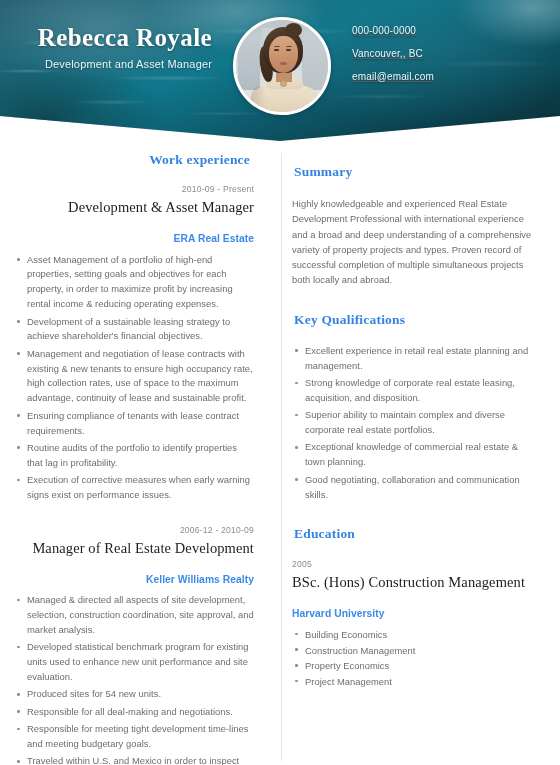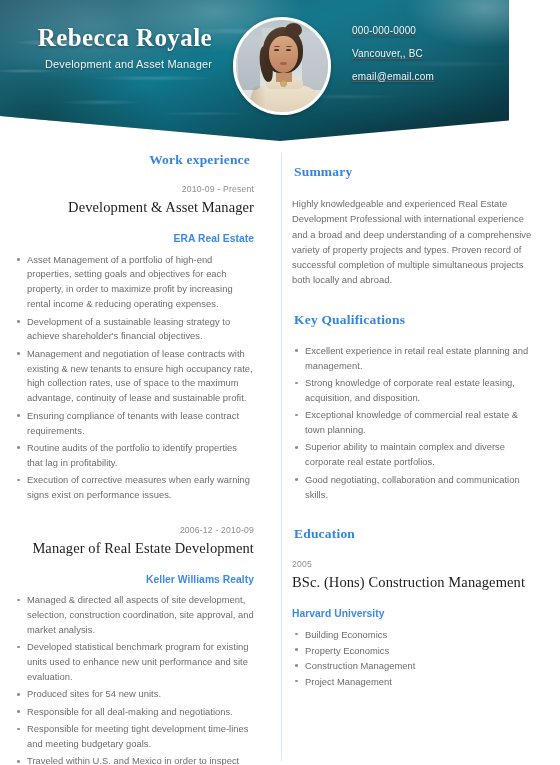--- a/index.html
+++ b/index.html
@@ -15,21 +15,21 @@
     width:560px;
     height:765px;
     overflow:hidden;
     background:#ffffff;
   }
 
   
   .header {
     position:absolute;
     top:0; left:0;
-    width:509px; height:142px;
+    width:560px; height:142px;
     overflow:hidden;
   }
   .header-bg {
     position:absolute;
     inset:0;
     background:
       radial-gradient(ellipse 200px 90px at 18% 18%, rgba(120,165,180,0.40), rgba(120,165,180,0) 62%),
       radial-gradient(ellipse 150px 70px at 42% 8%, rgba(150,195,205,0.42), rgba(150,195,205,0) 60%),
       radial-gradient(ellipse 260px 120px at 75% 30%, rgba(30,120,140,0.55), rgba(30,120,140,0) 70%),
       radial-gradient(ellipse 120px 60px at 95% 6%, rgba(190,215,220,0.50), rgba(190,215,220,0) 65%),
@@ -377,36 +377,36 @@
       <div class="sec-block first">
         <span class="sec-head">Summary</span>
         <div class="summary-text">Highly knowledgeable and experienced Real Estate Development Professional with international experience and a broad and deep understanding of a comprehensive variety of property projects and types. Proven record of successful completion of multiple simultaneous projects both locally and abroad.</div>
       </div>
 
       <div class="sec-block">
         <span class="sec-head">Key Qualifications</span>
         <ul class="bullets" style="margin-top:14px;">
           <li>Excellent experience in retail real estate planning and management.</li>
           <li>Strong knowledge of corporate real estate leasing, acquisition, and disposition.</li>
+          <li>Superior ability to maintain complex and diverse corporate real estate portfolios.</li>
           <li>Exceptional knowledge of commercial real estate &amp; town planning.</li>
-          <li>Superior ability to maintain complex and diverse corporate real estate portfolios.</li>
           <li>Good negotiating, collaboration and communication skills.</li>
         </ul>
       </div>
 
       <div class="sec-block">
         <span class="sec-head">Education</span>
         <div class="entry">
           <div class="entry-date">2005</div>
           <div class="entry-title">BSc. (Hons) Construction Management</div>
           <div class="entry-org">Harvard University</div>
           <ul class="bullets tight edu-list">
             <li>Building Economics</li>
+            <li>Construction Management</li>
             <li>Property Economics</li>
-            <li>Construction Management</li>
             <li>Project Management</li>
           </ul>
         </div>
       </div>
 
     </div>
   </div>
 </div>
 
 </body></html>

